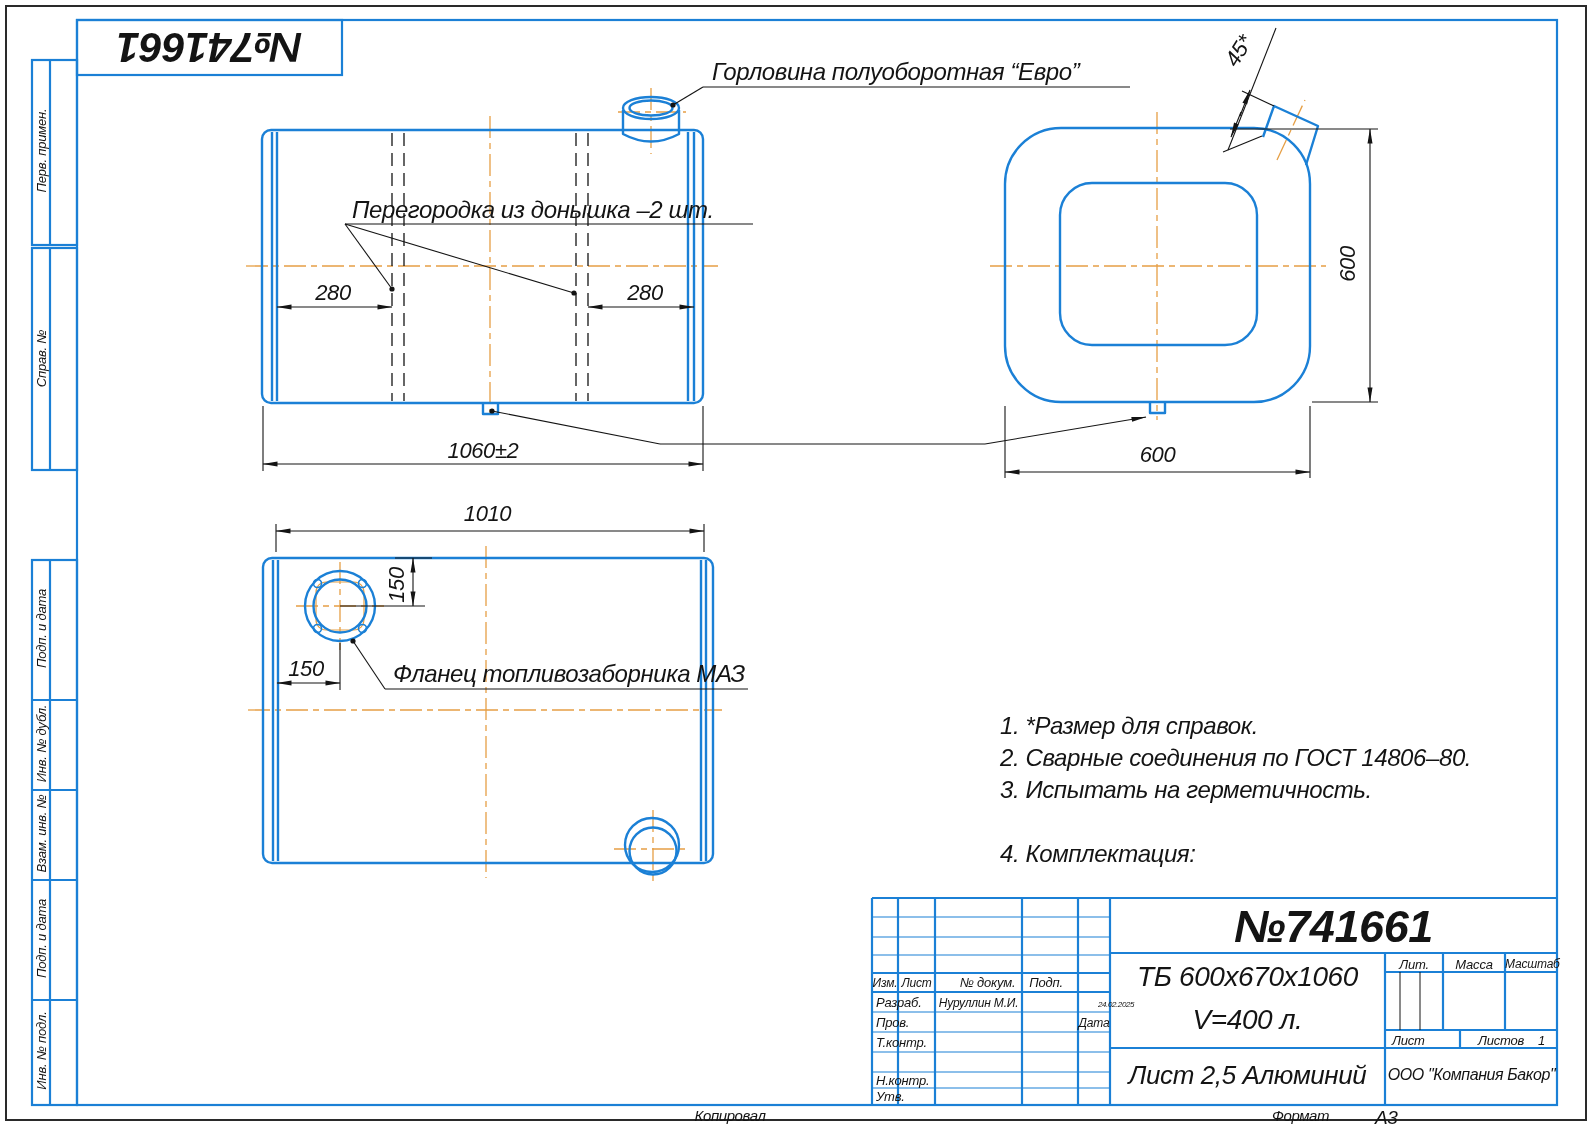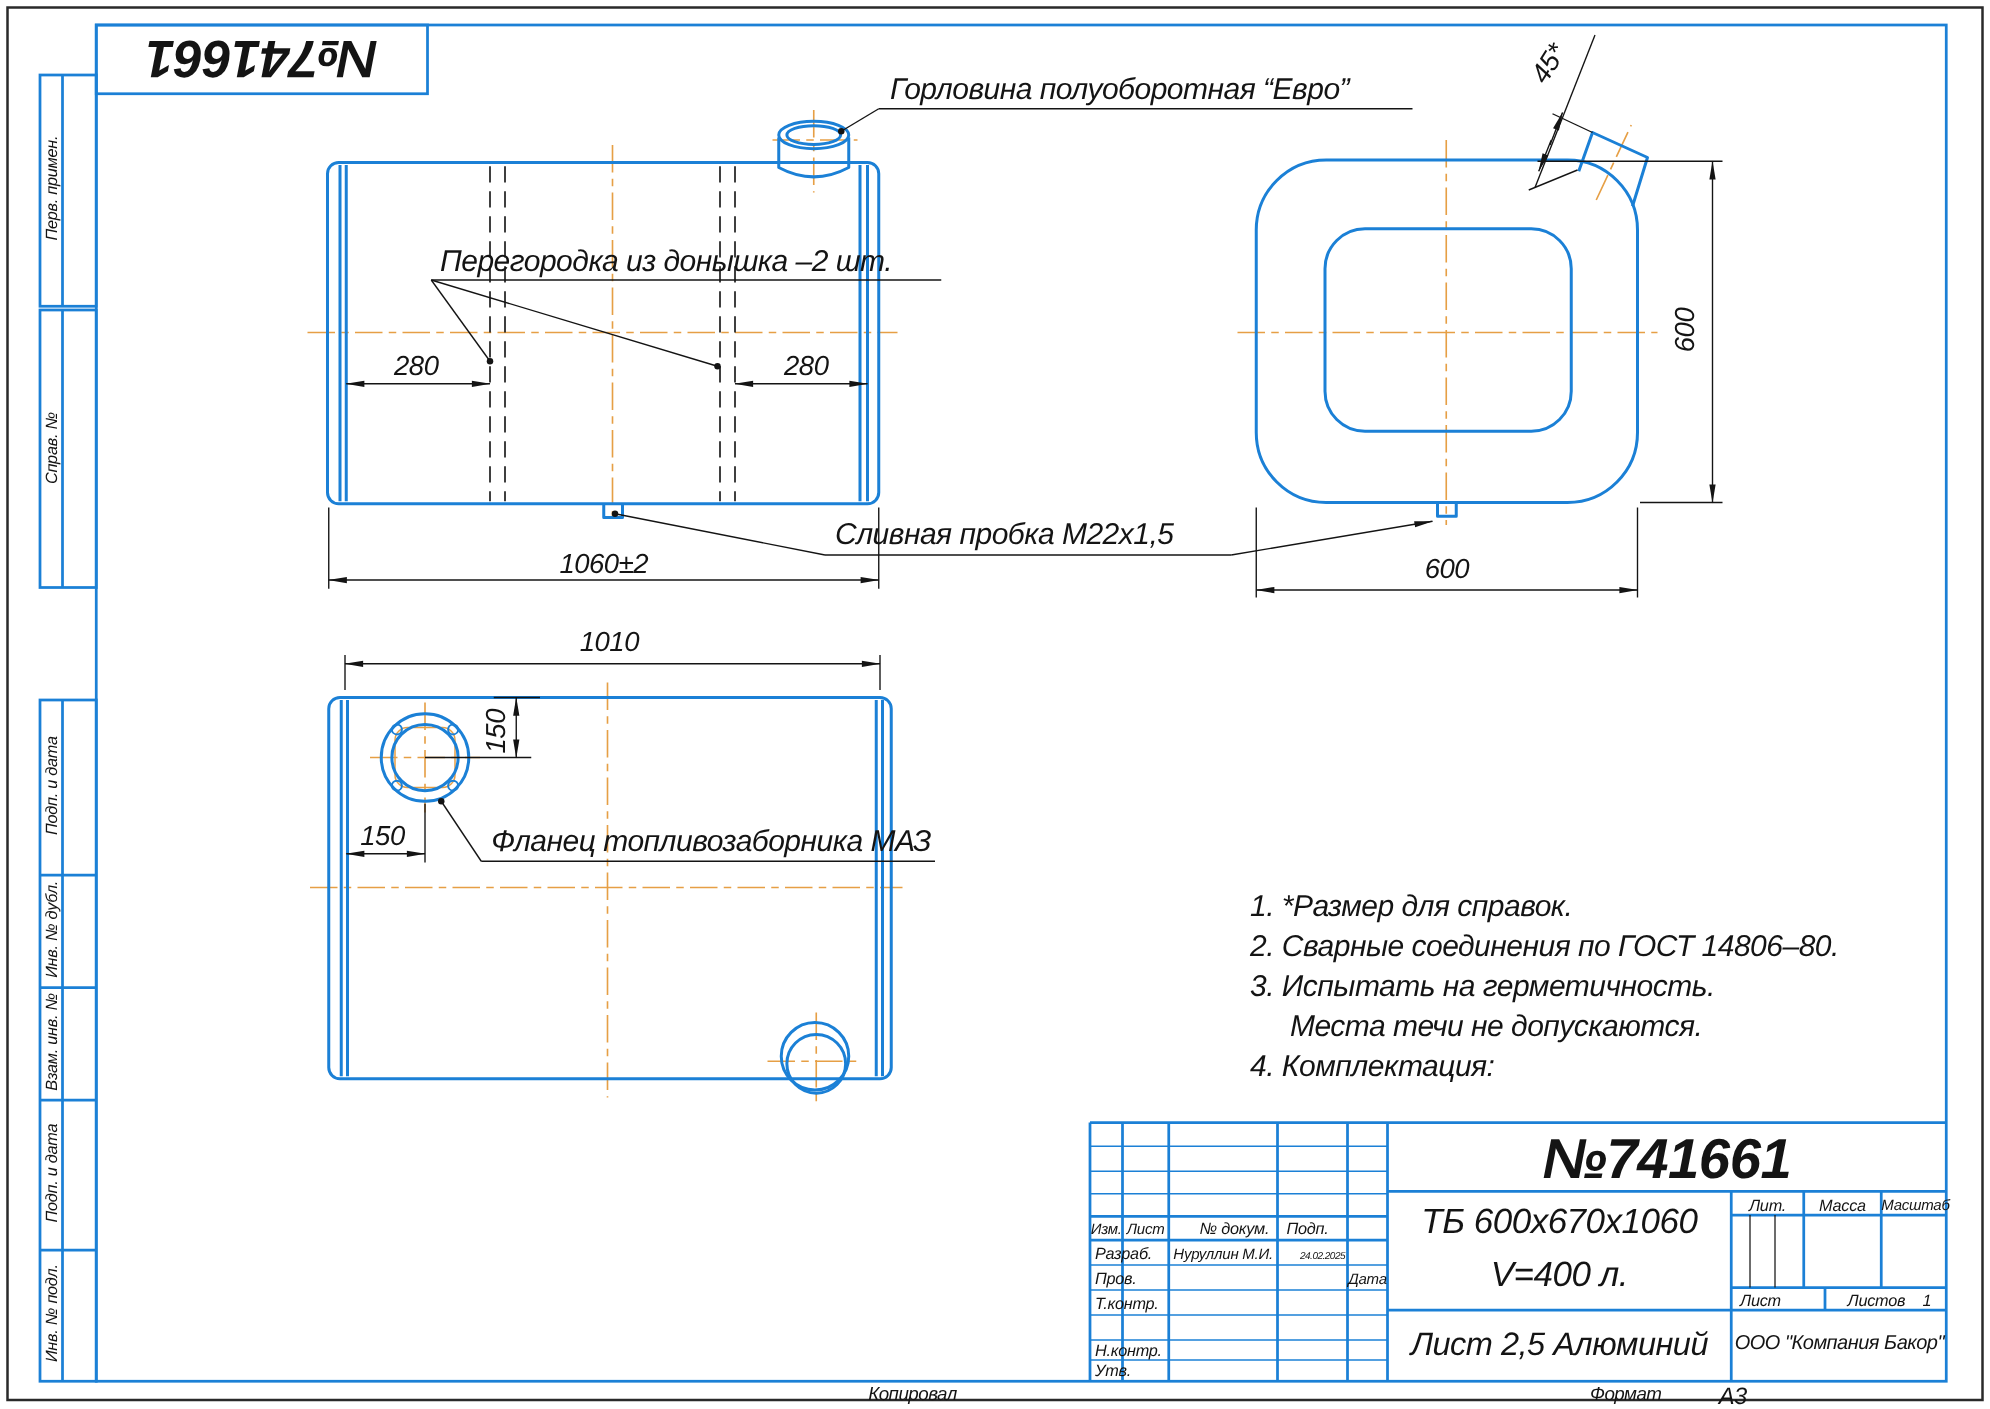--- a/index.html
+++ b/index.html
@@ -187,54 +187,52 @@
 <div class="tx sm" style="left:-49px;top:143px;width:180px;text-align:center;transform:rotate(-90deg);">Перв. примен.</div>
 <div class="tx sm" style="left:-49px;top:351px;width:180px;text-align:center;transform:rotate(-90deg);">Справ. №</div>
 <div class="tx sm" style="left:-49px;top:621px;width:180px;text-align:center;transform:rotate(-90deg);">Подп. и дата</div>
 <div class="tx sm" style="left:-49px;top:736px;width:180px;text-align:center;transform:rotate(-90deg);">Инв. № дубл.</div>
 <div class="tx sm" style="left:-49px;top:826px;width:180px;text-align:center;transform:rotate(-90deg);">Взам. инв. №</div>
 <div class="tx sm" style="left:-49px;top:931px;width:180px;text-align:center;transform:rotate(-90deg);">Подп. и дата</div>
 <div class="tx sm" style="left:-49px;top:1043px;width:180px;text-align:center;transform:rotate(-90deg);">Инв. № подл.</div>
 
 <div class="tx ann" style="left:712px;top:58px;">Горловина полуоборотная “Евро”</div>
 <div class="tx ann" style="left:352px;top:196px;">Перегородка из донышка –2 шт.</div>
-<div class="tx ann" style="left:668px;top:414px;">Сливная пробка М22х1,5</div>
 <div class="tx ann" style="left:393px;top:660px;">Фланец топливозаборника МАЗ</div>
 
 <div class="tx dim c" style="left:303px;top:280px;width:60px;">280</div>
 <div class="tx dim c" style="left:615px;top:280px;width:60px;">280</div>
 <div class="tx dim c" style="left:418px;top:438px;width:130px;">1060±2</div>
 <div class="tx dim c" style="left:455px;top:501px;width:65px;">1010</div>
 <div class="tx dim c" style="left:367px;top:572px;width:60px;transform:rotate(-90deg);">150</div>
 <div class="tx dim c" style="left:278px;top:656px;width:56px;">150</div>
 <div class="tx dim c" style="left:1125px;top:442px;width:65px;">600</div>
 <div class="tx dim c" style="left:1318px;top:251px;width:60px;transform:rotate(-90deg);">600</div>
 <div class="tx dim c" style="left:1210px;top:38px;width:58px;transform:rotate(-58deg);">45*</div>
 
 <div class="tx note" style="left:1000px;top:712px;">1. *Размер для справок.</div>
 <div class="tx note" style="left:1000px;top:744px;">2. Сварные соединения по ГОСТ 14806–80.</div>
 <div class="tx note" style="left:1000px;top:776px;">3. Испытать на герметичность.</div>
-<div class="tx note" style="left:1032px;top:808px;">Места течи не допускаются.</div>
 <div class="tx note" style="left:1000px;top:840px;">4. Комплектация:</div>
 
 <div class="tx b" style="left:1110px;top:901px;width:447px;text-align:center;font-size:45px;">№741661</div>
 <div class="tx" style="left:1110px;top:961px;width:275px;text-align:center;font-size:28px;">ТБ 600х670х1060</div>
 <div class="tx" style="left:1110px;top:1004px;width:275px;text-align:center;font-size:28px;">V=400 л.</div>
 <div class="tx" style="left:1110px;top:1060px;width:275px;text-align:center;font-size:26px;">Лист 2,5 Алюминий</div>
 <div class="tx" style="left:1386px;top:1066px;width:171px;text-align:center;font-size:16px;">ООО "Компания Бакор"</div>
 
 <div class="tx xs c" style="left:872px;top:976px;width:26px;">Изм.</div>
 <div class="tx xs c" style="left:898px;top:976px;width:37px;">Лист</div>
 <div class="tx sm c" style="left:935px;top:975px;width:105px;">№ докум.</div>
 <div class="tx sm c" style="left:1022px;top:975px;width:48px;">Подп.</div>
 <div class="tx xs c" style="left:1078px;top:976px;width:32px;margin-top:40px;">Дата</div>
 
 <div class="tx sm" style="left:876px;top:995px;">Разраб.</div>
 <div class="tx xs c" style="left:935px;top:996px;width:87px;">Нуруллин М.И.</div>
-<div class="tx" style="left:1040px;top:1000px;width:32px;text-align:center;font-size:8px;">24.02.2025</div>
+<div class="tx" style="left:1098px;top:1000px;width:32px;text-align:center;font-size:8px;">24.02.2025</div>
 <div class="tx sm" style="left:876px;top:1015px;">Пров.</div>
 <div class="tx sm" style="left:876px;top:1035px;">Т.контр.</div>
 <div class="tx sm" style="left:876px;top:1073px;">Н.контр.</div>
 <div class="tx sm" style="left:876px;top:1089px;">Утв.</div>
 
 <div class="tx sm c" style="left:1385px;top:957px;width:58px;">Лит.</div>
 <div class="tx sm c" style="left:1443px;top:957px;width:62px;">Масса</div>
 <div class="tx xs c" style="left:1505px;top:957px;width:52px;">Масштаб</div>
 <div class="tx sm" style="left:1392px;top:1033px;">Лист</div>
 <div class="tx sm" style="left:1478px;top:1033px;">Листов</div>

